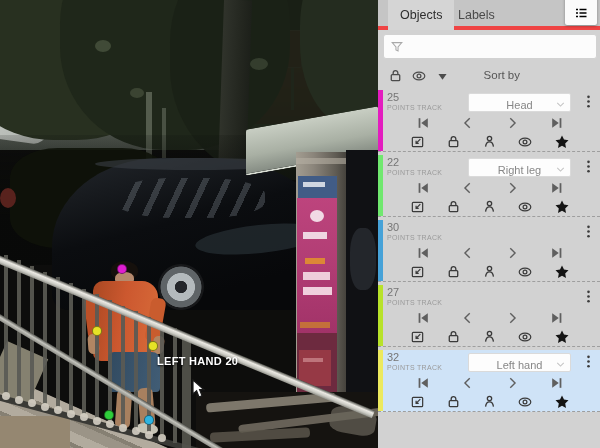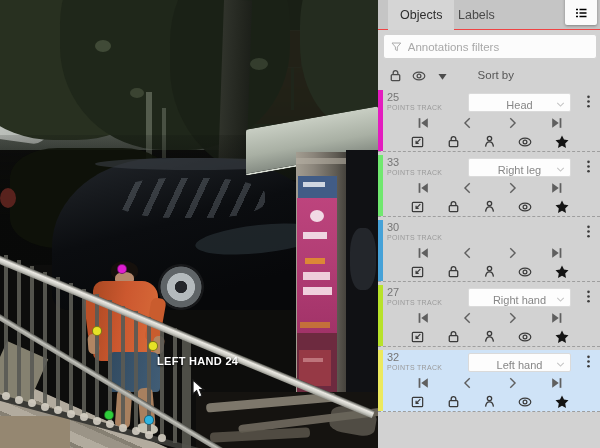--- a/index.html
+++ b/index.html
@@ -15,34 +15,34 @@
   .dot { position:absolute; width:10px; height:10px; border-radius:50%; border:1px solid rgba(0,0,0,.45); }
   .frame-label { position:absolute; left:157px; top:355px; color:#fff; font-size:11px; font-weight:bold;
                  letter-spacing:.3px; text-shadow:0 1px 2px rgba(0,0,0,.85); white-space:nowrap; }
   .bal { position:absolute; width:4px; background:#5b5b54; opacity:.92; }
   .bal::after { content:""; position:absolute; left:-2px; bottom:-3px; width:8px; height:8px;
                 border-radius:50%; background:#d2cdc0; }
   .bal.nb::after { display:none; }
 
   
   #sidebar { position:absolute; left:378px; top:0; width:222px; height:448px; background:#d2d2d2; }
-  #tabbar { position:relative; height:30px; background:#c5c5c5; border-bottom:1px solid #ef4444; }
+  #tabbar { position:relative; height:30px; background:#c5c5c5; border-bottom:4px solid #ef4444; }
   .tab { position:absolute; top:0; height:30px; line-height:31px; padding:0 12px; font-size:12.5px; color:#4a4a4a; }
   .tab.active { background:#d5d5d5; color:#2e2e2e; }
   #menu-btn { position:absolute; right:3px; top:-6px; width:32px; height:31px; background:#fbfbfb;
               border-radius:2px; box-shadow:0 1px 3px rgba(0,0,0,.35); display:flex; align-items:flex-end;
               justify-content:center; padding-bottom:4px; }
   #filter-box { position:absolute; left:5px; top:34px; width:214px; height:25px; background:#fcfcfc;
                 border:1px solid #d2d2d2; border-radius:3px; display:flex; align-items:center; padding:0 6px; }
   #filter-box input { border:none; outline:none; background:transparent; font-size:11.5px; color:#555;
                       width:100%; font-family:"Liberation Sans", sans-serif; }
   #filter-box input::placeholder { color:#a9a9a9; }
   #ctrlrow { position:absolute; left:0; top:62px; width:222px; height:27px; }
   .ctrl-ic { position:absolute; top:6px; color:#4c4c4c; }
-  #sort-label { position:absolute; right:86px; top:7px; font-size:11.5px; color:#565656;margin-left:20px; }
+  #sort-label { position:absolute; right:80px; top:7px; font-size:11.5px; color:#565656;margin-left:20px; }
   #sort-select { position:absolute; right:4px; top:1px; width:79px; height:24px; background:#fdfdfd;
                  border:1px solid #d6d6d6; border-radius:2px; font-size:11px; color:#8b8b8b;
                  display:flex; align-items:center; padding-left:8px; }
   #sort-select .chev { position:absolute; right:4px; top:6px; color:#bdbdbd; }
 
   #cards { position:absolute; left:0; top:90px; width:222px; }
   .card { position:relative; height:62px; border-bottom:1px dashed #9e9e9e; margin-bottom:3px; }
   .card.selected { background:#cfe3f7; }
   .strip { position:absolute; left:0; top:0; width:5px; height:100%; }
   .oid { position:absolute; left:9px; top:1px; font-size:11px; color:#757575; }
@@ -216,21 +216,21 @@
       <div class="ph" style="left:-24px;top:300px;width:330px;height:6px;transform:rotate(31deg);transform-origin:left center;background:linear-gradient(180deg,#4a4b45,#c4c4bc 45%,#8d8d85)"></div>
       <div class="ph" style="left:-24px;top:246px;width:430px;height:8px;transform:rotate(22.5deg);transform-origin:left center;background:linear-gradient(180deg,#51524c 0%,#eceae4 35%,#c9c9c1 70%,#8f8f87 100%)"></div>
     </div>
 
     <div class="overlay">
       <div class="dot" style="left: 117px; top: 264px; background: rgb(224, 30, 208);"></div>
       <div class="dot" style="left: 92px; top: 326px; background: rgb(230, 226, 38);"></div>
       <div class="dot" style="left: 148px; top: 341px; background: rgb(230, 226, 38);"></div>
       <div class="dot" style="left: 104px; top: 410px; background: rgb(46, 206, 58);"></div>
       <div class="dot" style="left: 144px; top: 415px; background: rgb(47, 180, 224);"></div>
-      <div class="frame-label">LEFT HAND 24</div>
+      <div class="frame-label">LEFT HAND 20</div>
       <svg style="position:absolute;left:192px;top:379px" width="14" height="20" viewBox="0 0 14 20">
         <path d="M1 1v14l3.6-3.2L7 18l3-1.3-2.4-6H12z" fill="#fff" stroke="#1a1a1a" stroke-width="1.2"></path>
       </svg>
     </div>
   </div>
 
   <div id="sidebar">
     <div id="tabbar">
       <div class="tab active" style="left:10px">Objects</div>
       <div class="tab" style="left:68px">Labels</div>
@@ -238,21 +238,20 @@
         <svg class="ic" width="16" height="16">
             <use href="#i-menu"></use>
           </svg>
       </div>
     </div>
 
     <div id="filter-box">
       <svg class="ic" width="14" height="14" style="color:#a9a9a9;margin-right:5px">
           <use href="#i-funnel"></use>
         </svg>
-      <input placeholder="Annotations filters" style="">
     </div>
 
     <div id="ctrlrow">
       <svg class="ic ctrl-ic" style="left:10px" width="15" height="15">
           <use href="#i-lock"></use>
         </svg>
       <svg class="ic ctrl-ic" style="left:33px" width="16" height="16">
           <use href="#i-eye"></use>
         </svg>
       <svg class="ic ctrl-ic" style="left:58px;top:8px" width="13" height="13">
@@ -304,21 +303,21 @@
               <use href="#i-eye"></use>
             </svg>
           <svg class="ic star" width="16" height="16">
               <use href="#i-star"></use>
             </svg>
         </div>
       </div>
 
       <div class="card">
         <div class="strip" style="background: rgb(112, 232, 111);"></div>
-        <div class="oid">33</div>
+        <div class="oid">22</div>
         <div class="otype">POINTS TRACK</div>
         <div class="lselect">
           <span>Right leg</span>
           <svg class="ic chev" width="13" height="13">
               <use href="#i-chev"></use>
             </svg>
         </div>
         <svg class="ic kebab" width="15" height="15">
             <use href="#i-dots"></use>
           </svg>
@@ -392,26 +391,20 @@
           <svg class="ic star" width="16" height="16">
               <use href="#i-star"></use>
             </svg>
         </div>
       </div>
 
       <div class="card">
         <div class="strip" style="background: rgb(184, 226, 42);"></div>
         <div class="oid">27</div>
         <div class="otype">POINTS TRACK</div>
-        <div class="lselect">
-          <span>Right hand</span>
-          <svg class="ic chev" width="13" height="13">
-              <use href="#i-chev"></use>
-            </svg>
-        </div>
         <svg class="ic kebab" width="15" height="15">
             <use href="#i-dots"></use>
           </svg>
         <div class="nav">
           <svg class="ic" width="14" height="14">
               <use href="#i-first"></use>
             </svg>
           <svg class="ic" width="14" height="14">
               <use href="#i-prev"></use>
             </svg>

